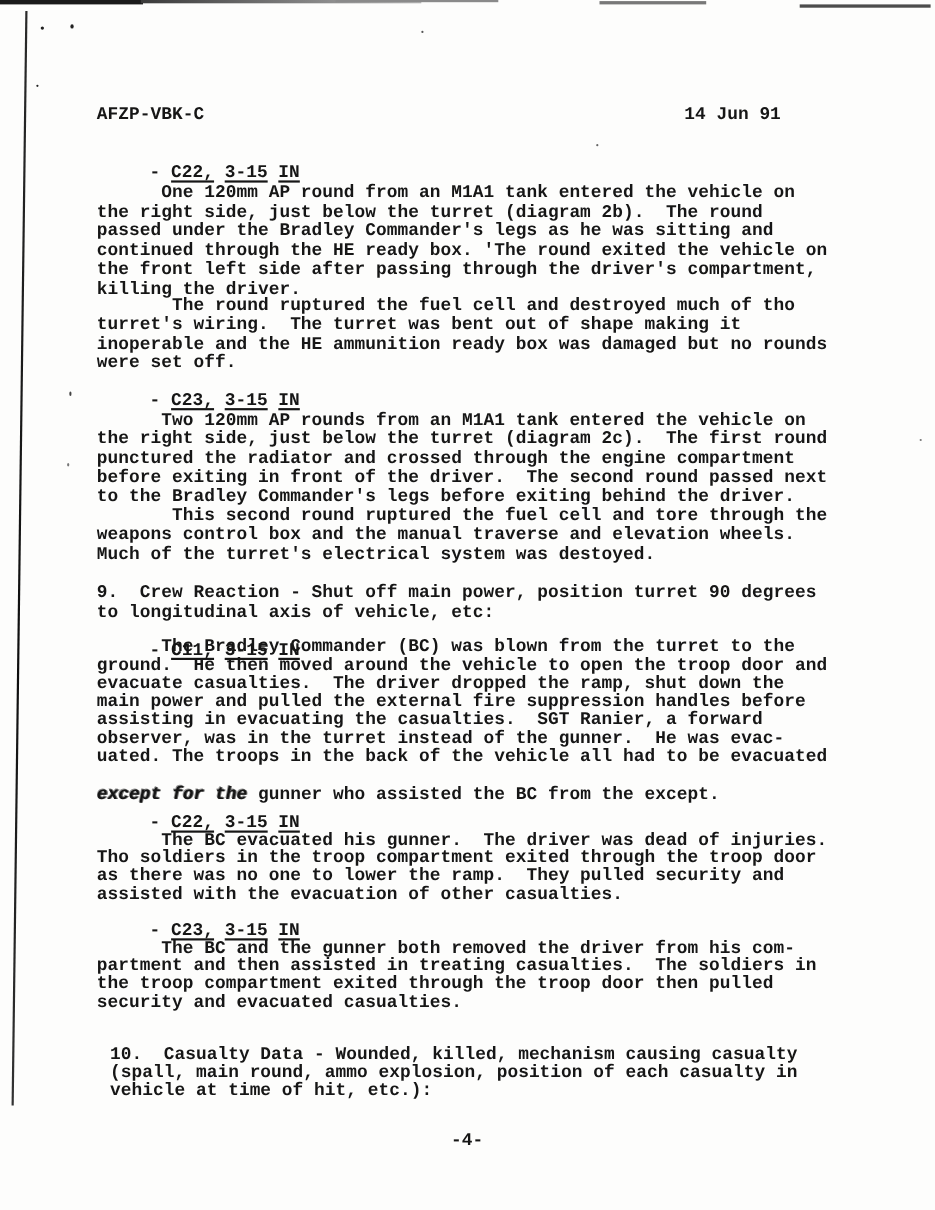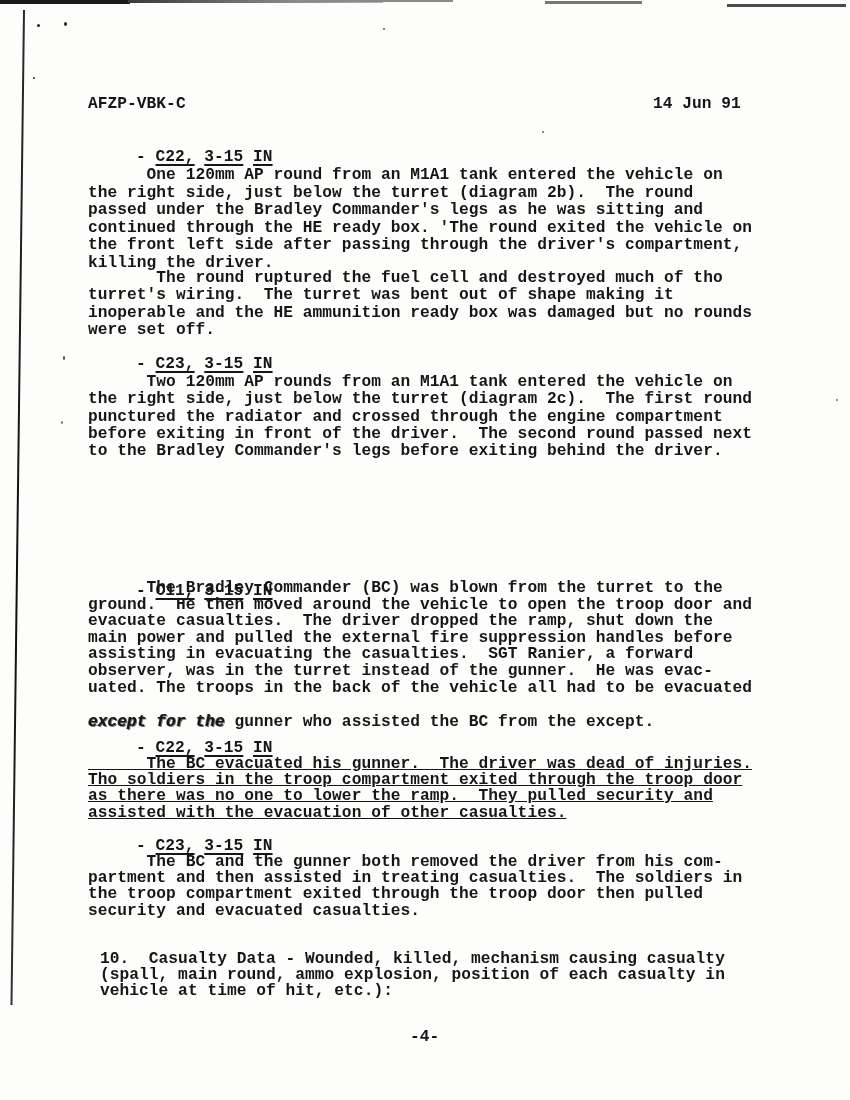--- a/index.html
+++ b/index.html
@@ -63,54 +63,59 @@
   <div class="artifact speck" style="left:37px;top:24px;"></div>
   <div class="artifact speck" style="left:64px;top:22px;width:3px;height:4px;"></div>
   <div class="artifact speck" style="left:33px;top:77px;width:2px;height:2px;"></div>
   <div class="artifact speck" style="left:383px;top:28px;width:2px;height:2px;background:#555;"></div>
   <div class="artifact speck" style="left:542px;top:131px;width:2px;height:2px;background:#666;"></div>
   <div class="artifact speck" style="left:63px;top:356px;width:2px;height:4px;background:#444;"></div>
   <div class="artifact speck" style="left:61px;top:421px;width:2px;height:3px;background:#777;"></div>
   <div class="artifact speck" style="left:836px;top:399px;width:2px;height:2px;background:#777;"></div>
 
   <pre class="blk lh175" style="top:96px;">AFZP-VBK-C</pre>
-  <pre class="blk lh175" style="top:96px;left:653px;">14 Jun 91</pre>
+  <pre class="blk lh175" style="top:96px;left:622px;">14 Jun 91</pre>
 
   <pre class="blk lh175 heading" style="top:149px;"><span>- </span><u>C22,</u><u class="gap">3-15</u><u class="gap">IN</u></pre>
   <pre class="blk lh175" style="top:167px;">      One 120mm AP round from an M1A1 tank entered the vehicle on
 the right side, just below the turret (diagram 2b).  The round
 passed under the Bradley Commander's legs as he was sitting and
 continued through the HE ready box. 'The round exited the vehicle on
 the front left side after passing through the driver's compartment,
 killing the driver.</pre>
   <pre class="blk lh173" style="top:270px;">       The round ruptured the fuel cell and destroyed much of tho
 turret's wiring.  The turret was bent out of shape making it
 inoperable and the HE ammunition ready box was damaged but no rounds
 were set off.</pre>
 
   <pre class="blk lh173 heading" style="top:356px;"><span>- </span><u>C23,</u><u class="gap">3-15</u><u class="gap">IN</u></pre>
   <pre class="blk lh173" style="top:374px;">      Two 120mm AP rounds from an M1A1 tank entered the vehicle on
 the right side, just below the turret (diagram 2c).  The first round
 punctured the radiator and crossed through the engine compartment
 before exiting in front of the driver.  The second round passed next
 to the Bradley Commander's legs before exiting behind the driver.</pre>
+  <pre class="blk lh173" style="top:461px;">       This second round ruptured the fuel cell and tore through the
+weapons control box and the manual traverse and elevation wheels.
+Much of the turret's electrical system was destoyed.</pre>
 
+  <pre class="blk lh175" style="top:531px;">9.  Crew Reaction - Shut off main power, position turret 90 degrees
+to longitudinal axis of vehicle, etc:</pre>
 
   <pre class="blk lh166 heading" style="top:583px;"><span>- </span><u>C11,</u><u class="gap">3-15</u><u class="gap">IN</u></pre>
   <pre class="blk lh166" style="top:580px;">      The Bradley Commander (BC) was blown from the turret to the
 ground.  He then moved around the vehicle to open the troop door and
 evacuate casualties.  The driver dropped the ramp, shut down the
 main power and pulled the external fire suppression handles before
 assisting in evacuating the casualties.  SGT Ranier, a forward
 observer, was in the turret instead of the gunner.  He was evac-
 uated. The troops in the back of the vehicle all had to be evacuated</pre>
   <pre class="blk lh166" style="top:714px;"><span class="smudge">except for the </span><span>gunner who assisted the BC from the except.</span></pre>
 
   <pre class="blk lh160 heading" style="top:740px;"><span>- </span><u>C22,</u><u class="gap">3-15</u><u class="gap">IN</u></pre>
-  <pre class="blk lh160" style="top:756px;text-decoration:underline;">      The BC evacuated his gunner.  The driver was dead of injuries.
+  <pre class="blk lh160" style="top:756px;">      The BC evacuated his gunner.  The driver was dead of injuries.
 Tho soldiers in the troop compartment exited through the troop door
 as there was no one to lower the ramp.  They pulled security and
 assisted with the evacuation of other casualties.</pre>
 
   <pre class="blk lh160 heading" style="top:838px;"><span>- </span><u>C23,</u><u class="gap">3-15</u><u class="gap">IN</u></pre>
   <pre class="blk lh160" style="top:854px;">      The BC and the gunner both removed the driver from his com-
 partment and then assisted in treating casualties.  The soldiers in
 the troop compartment exited through the troop door then pulled
 security and evacuated casualties.</pre>
 

